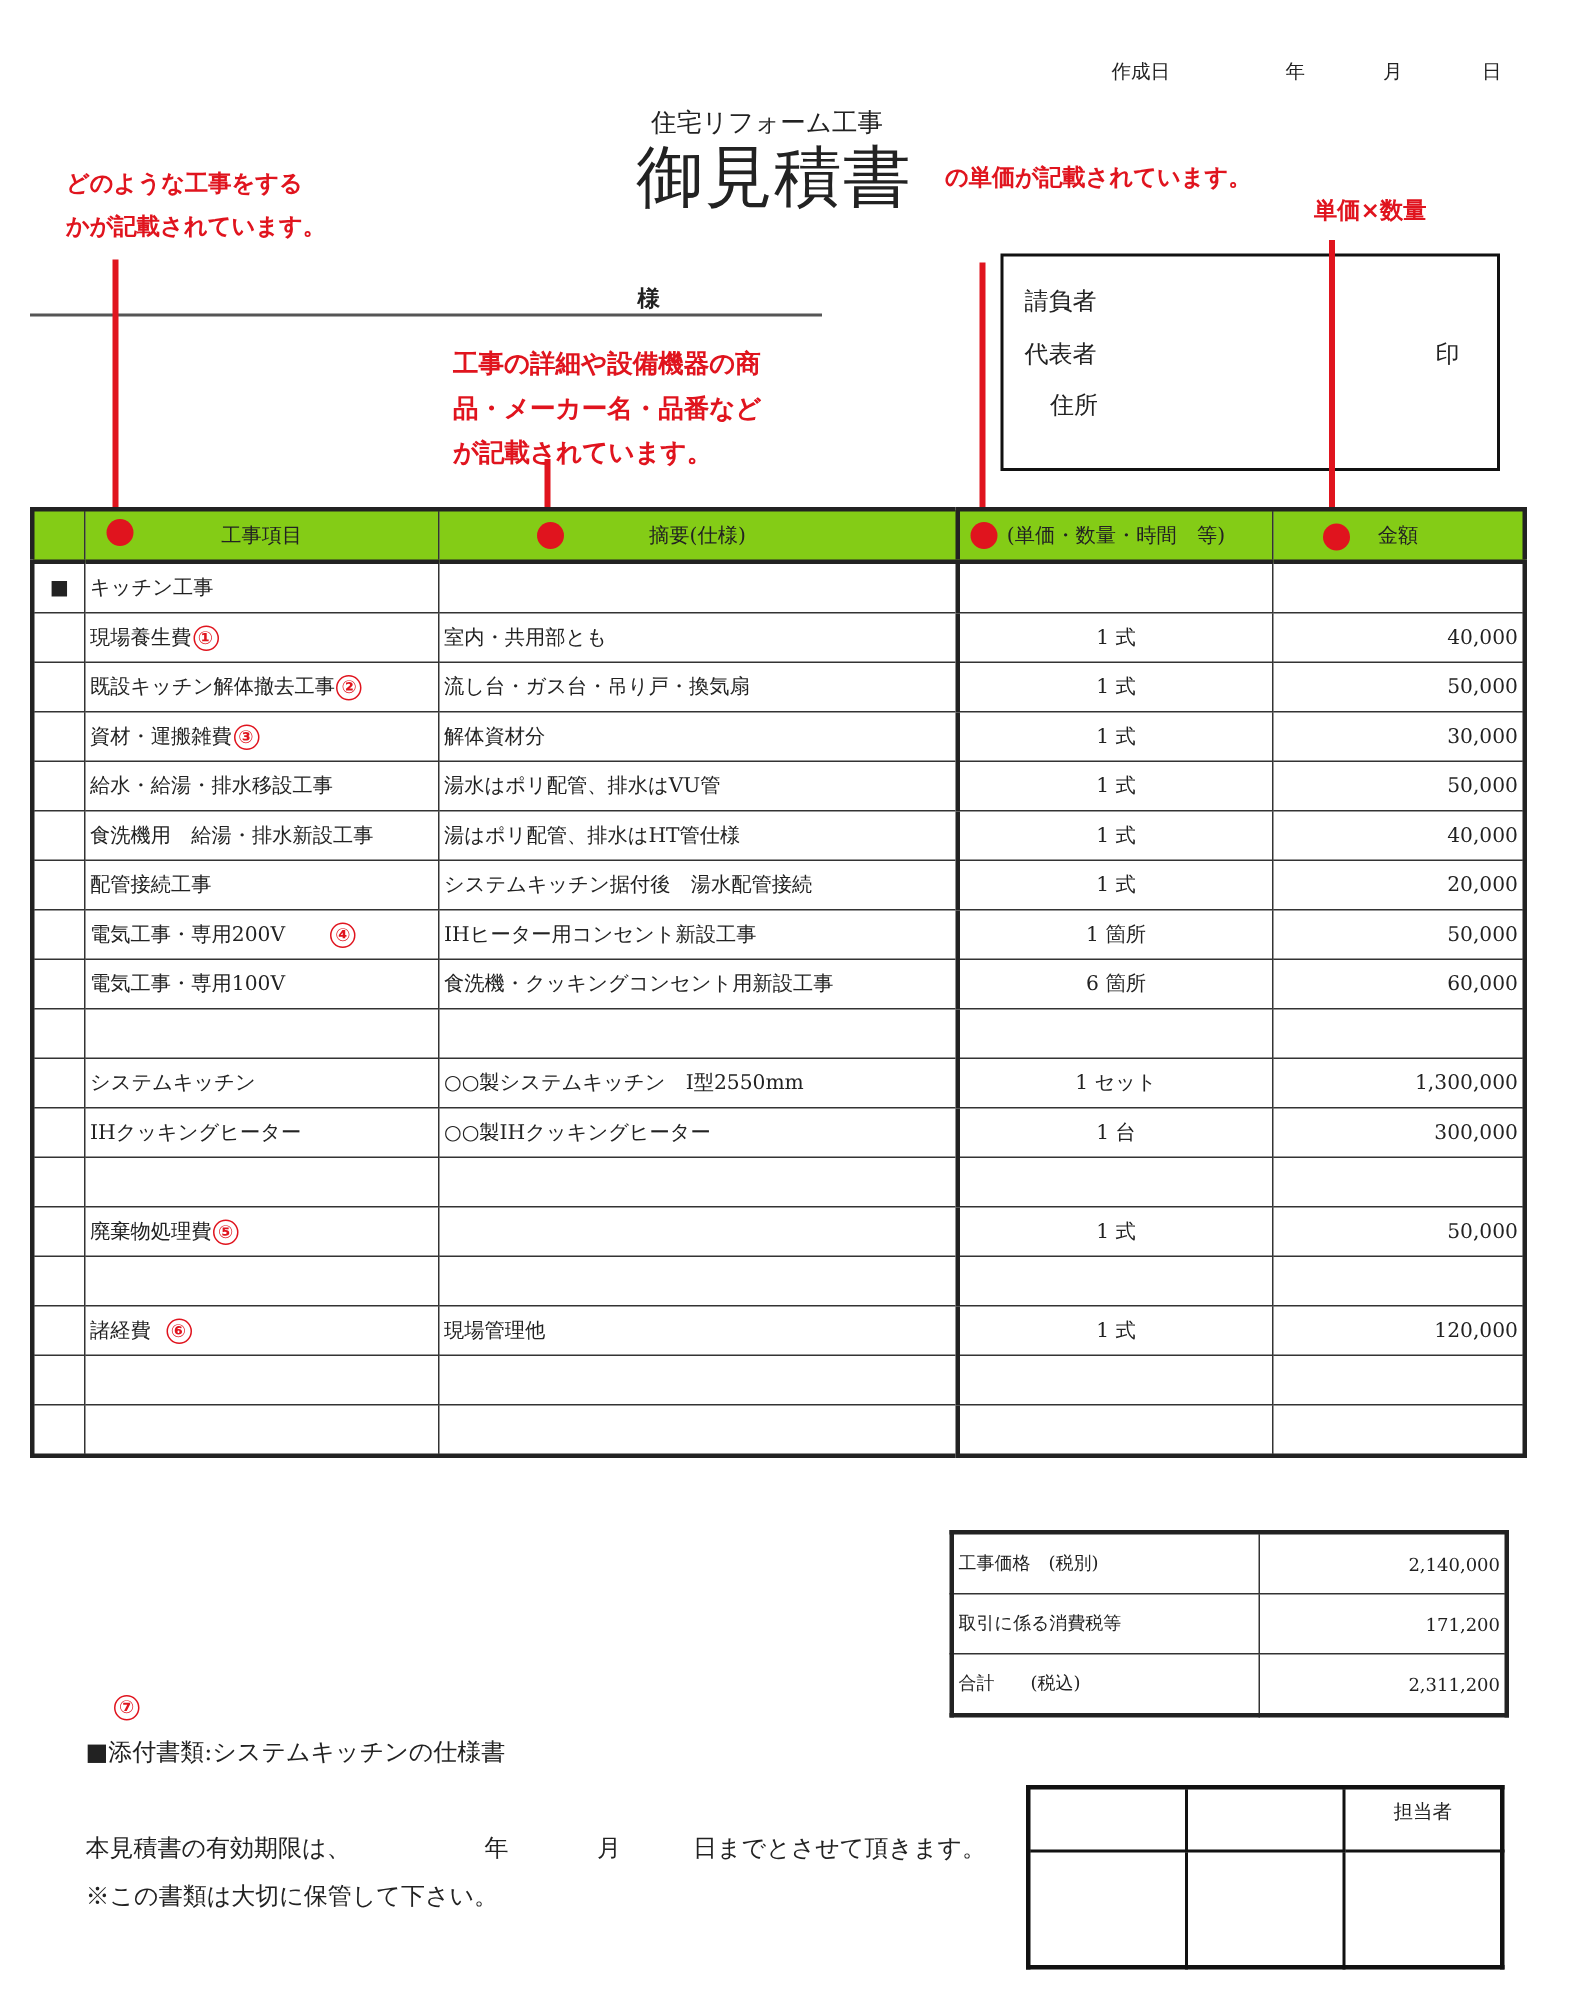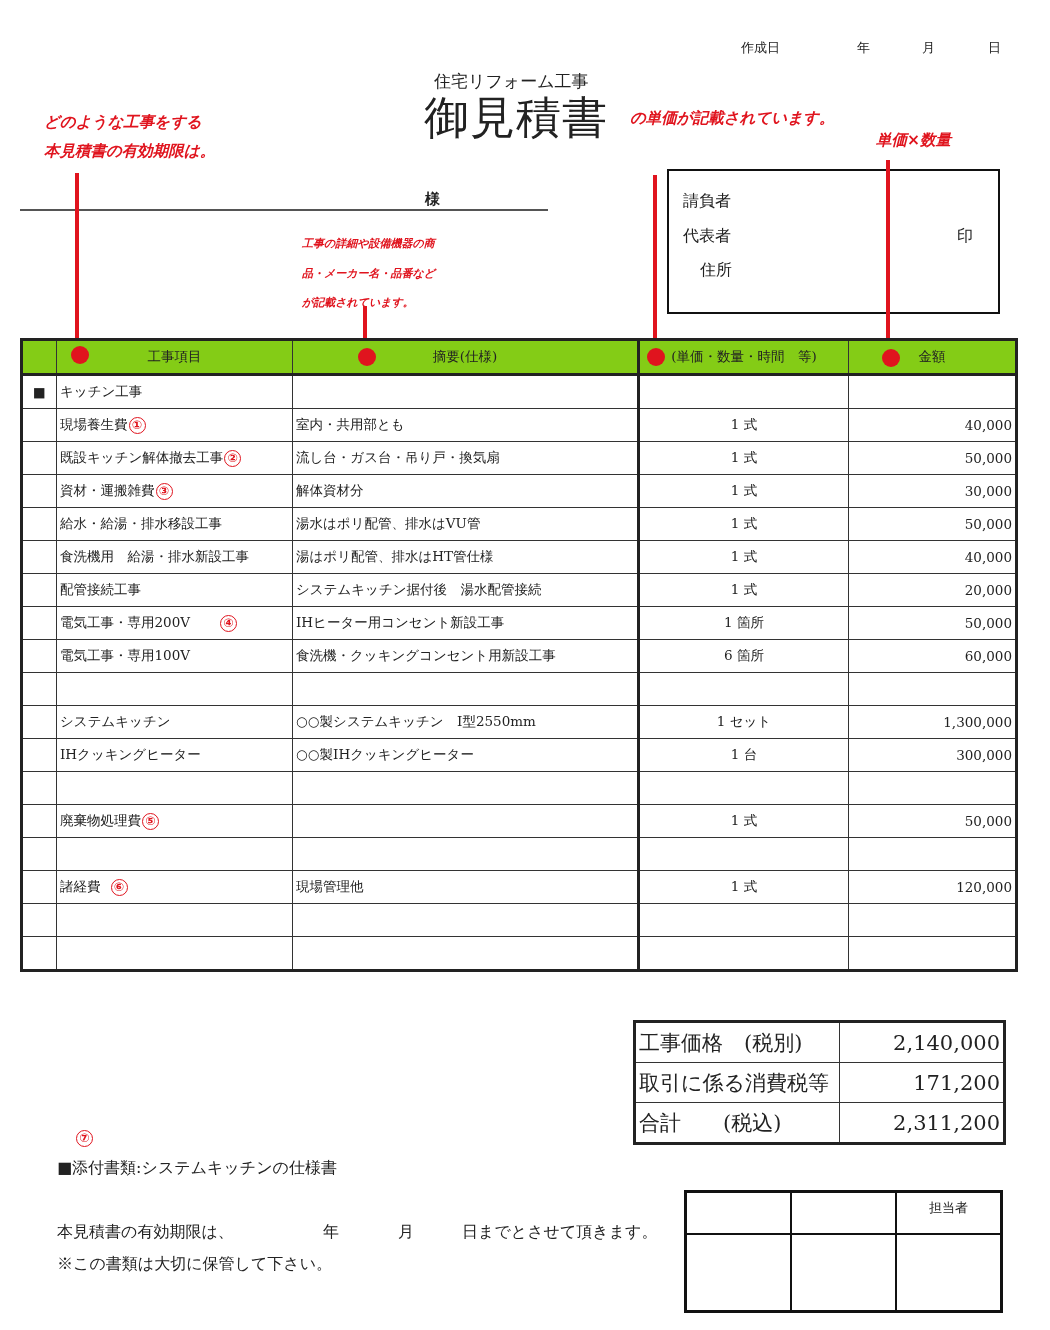--- a/index.html
+++ b/index.html
@@ -1,34 +1,34 @@
 <!DOCTYPE html>
 <html><head>
 <meta charset="utf-8">
 <style>
   html, body { margin:0; padding:0; background:#fff; }
   body { width:1050px; height:1330px; position:relative; overflow:hidden;
          font-family:"DejaVu Serif","Liberation Serif",serif; color:#222; }
   .abs { position:absolute; }
   .sans { font-family:"DejaVu Sans","Liberation Sans",sans-serif; }
-  .red { color:#e0141e; font-weight:bold;font-style:italic; }
+  .red { color:#e0141e; font-weight:bold; }
   .redbar { position:absolute; background:#e0141e; width:4px; }
   .dot { position:absolute; width:18px; height:18px; border-radius:50%; background:#e0141e; }
   .circ { display:inline-block; width:15px; height:15px; line-height:15px; border:1px solid #e0141e; border-radius:50%;
           color:#e0141e; font-weight:bold; font-size:12px; text-align:center; font-family:"DejaVu Sans",sans-serif; vertical-align:middle; margin-left:1px; }
   table.main { position:absolute; left:20px; top:338px; border-collapse:collapse; border:3px solid #222; }
   table.main td { border:1.5px solid #333; height:32px; padding:0 3px; font-size:13.5px; white-space:nowrap; }
   table.main tr.hdr td { background:#84cc16; text-align:center; border-bottom:3px solid #222; }
   td.c0 { width:27px; text-align:center; }
   td.c1 { width:229px; }
   td.c2 { width:338px; }
   td.c3 { width:202px; text-align:center; border-left:3px solid #222 !important; }
   td.c4 { width:160px; text-align:right; }
   table.sum { position:absolute; left:633px; top:1020px; border-collapse:collapse; border:3px solid #222; }
-  table.sum td { border:1.5px solid #333; height:39px; font-size:21px; padding:0 3px; white-space:nowrap; }
+  table.sum td { border:1.5px solid #333; height:39px; font-size:12px; padding:0 3px; white-space:nowrap; }
   table.sum td.l { width:197px; }
   table.sum td.r { width:157px; text-align:right; }
   table.stamp { position:absolute; left:684px; top:1190px; border-collapse:collapse; border:3px solid #111; }
   table.stamp td { border:2px solid #111; width:101px; font-size:13px; text-align:center; vertical-align:top; padding-top:6px; }
   .contractor { position:absolute; left:667px; top:169px; width:329px; height:141px; border:2.5px solid #111; }
 </style>
 </head>
 <body>
 
 <div class="abs sans" style="left:741px;top:39px;font-size:13px;">作成日</div>
@@ -44,25 +44,25 @@
 
 <div class="contractor">
   <div class="abs sans" style="left:14px;top:20px;font-size:16px;">請負者</div>
   <div class="abs sans" style="left:14px;top:55px;font-size:16px;">代表者</div>
   <div class="abs sans" style="left:288px;top:55px;font-size:16px;">印</div>
   <div class="abs sans" style="left:31px;top:89px;font-size:16px;">住所</div>
 </div>
 
 <div class="abs sans red" style="left:44px;top:108px;font-size:15.5px;line-height:29px;">
   <div>どのような工事をする</div>
-  <div>本見積書の有効期限は。</div>
+  <div>かが記載されています。</div>
 </div>
 <div class="redbar" style="left:75px;top:173px;height:175px;"></div>
 
-<div class="abs sans red" style="left:302px;top:229px;font-size:11px;line-height:29.5px;">
+<div class="abs sans red" style="left:302px;top:229px;font-size:17px;line-height:29.5px;">
   <div>工事の詳細や設備機器の商</div>
   <div>品・メーカー名・品番など</div>
   <div>が記載されています。</div>
 </div>
 <div class="redbar" style="left:363px;top:306px;height:44px;"></div>
 
 <div class="abs sans red" style="left:630px;top:104px;font-size:15.5px;line-height:29px;">
   <div>の単価が記載されています。</div>
 </div>
 <div class="redbar" style="left:653px;top:175px;height:175px;"></div>

